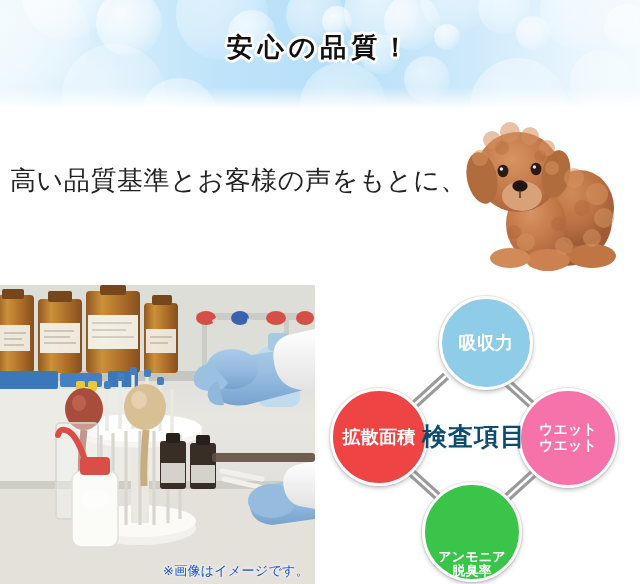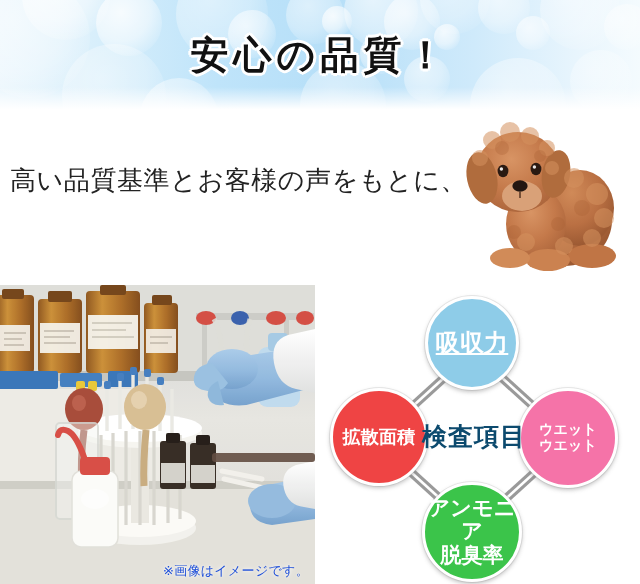--- a/index.html
+++ b/index.html
@@ -44,21 +44,21 @@
   }
   .title-wrap {
     position: absolute;
     left: 0; top: 30px; width: 640px;
     text-align: center;
     z-index: 8;
   }
   .banner-title {
     display: inline-block;
     font-family: "DejaVu Sans", "Liberation Sans", sans-serif;
-    font-size: 38px;
+    font-size: 26px;
     font-weight: bold;
     letter-spacing: 5px;
     color: #111111;
     text-shadow:
       -2px -2px 0 #ffffff,  2px -2px 0 #ffffff,
       -2px  2px 0 #ffffff,  2px  2px 0 #ffffff,
       -3px  0   0 #ffffff,  3px  0   0 #ffffff,
        0   -3px 0 #ffffff,  0    3px 0 #ffffff;
   }
 
@@ -122,23 +122,23 @@
     display: flex;
     align-items: center;
     justify-content: center;
     text-align: center;
     color: #ffffff;
     font-family: "DejaVu Sans", "Liberation Sans", sans-serif;
     font-weight: bold;
     z-index: 3;
   }
   .node .lbl { line-height: 1.12; letter-spacing: 0.2px; }
-  #node-top    { left: 95px;  top: 4px;   width: 94px;  height: 94px;  font-size: 24px; text-decoration: underline; }
+  #node-top    { left: 109px;  top: 4px;   width: 94px;  height: 94px;  font-size: 18px; }
   #node-right  { left: 188px; top: 96px;  width: 100px; height: 100px; font-size: 14px; }
-  #node-bottom { left: 92px;  top: 190px; width: 100px; height: 100px; font-size: 21px; }
+  #node-bottom { left: 92px;  top: 190px; width: 100px; height: 100px; font-size: 13px; align-items: flex-end; }
   #node-left   { left: 0px;   top: 96px;  width: 98px;  height: 98px;  font-size: 18px; }
 
   .center-label {
     position: absolute;
     left: 88px; top: 128px;
     width: 112px;
     text-align: center;
     font-family: "DejaVu Sans", "Liberation Sans", sans-serif;
     font-size: 25px;
     font-weight: bold;

